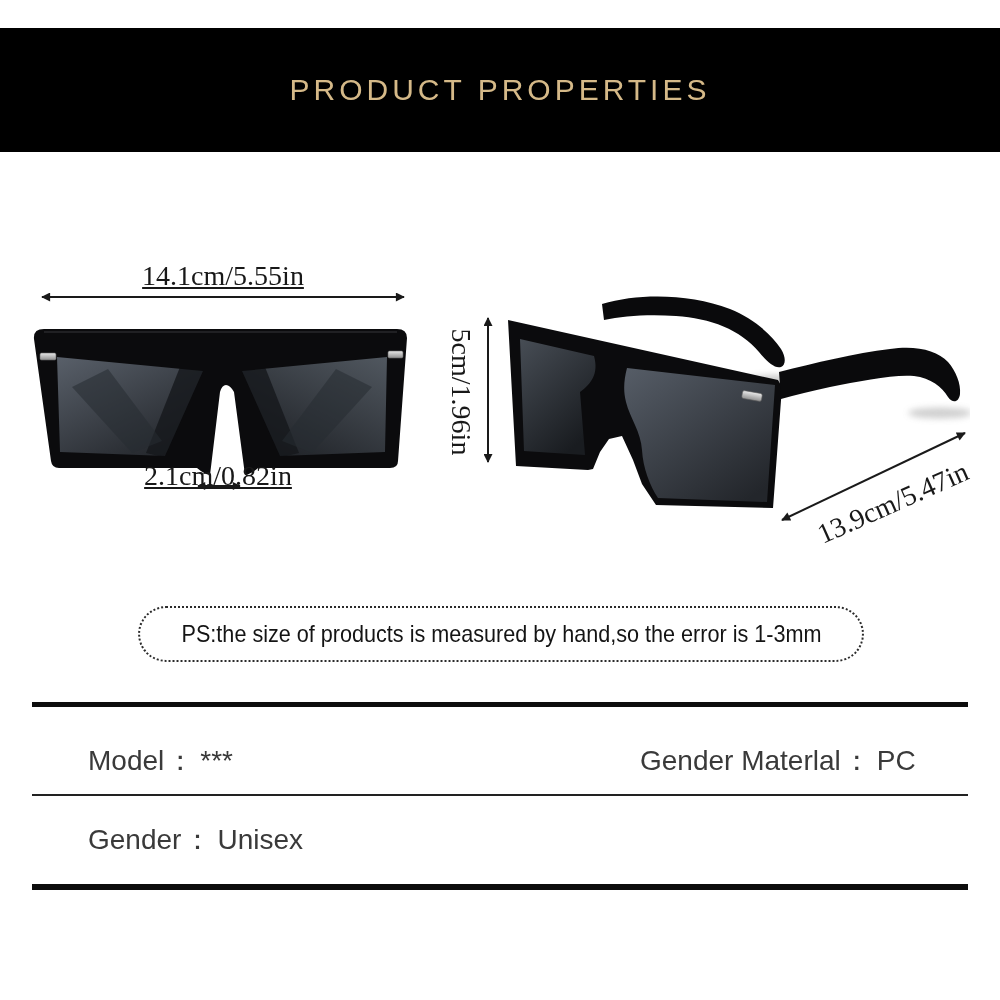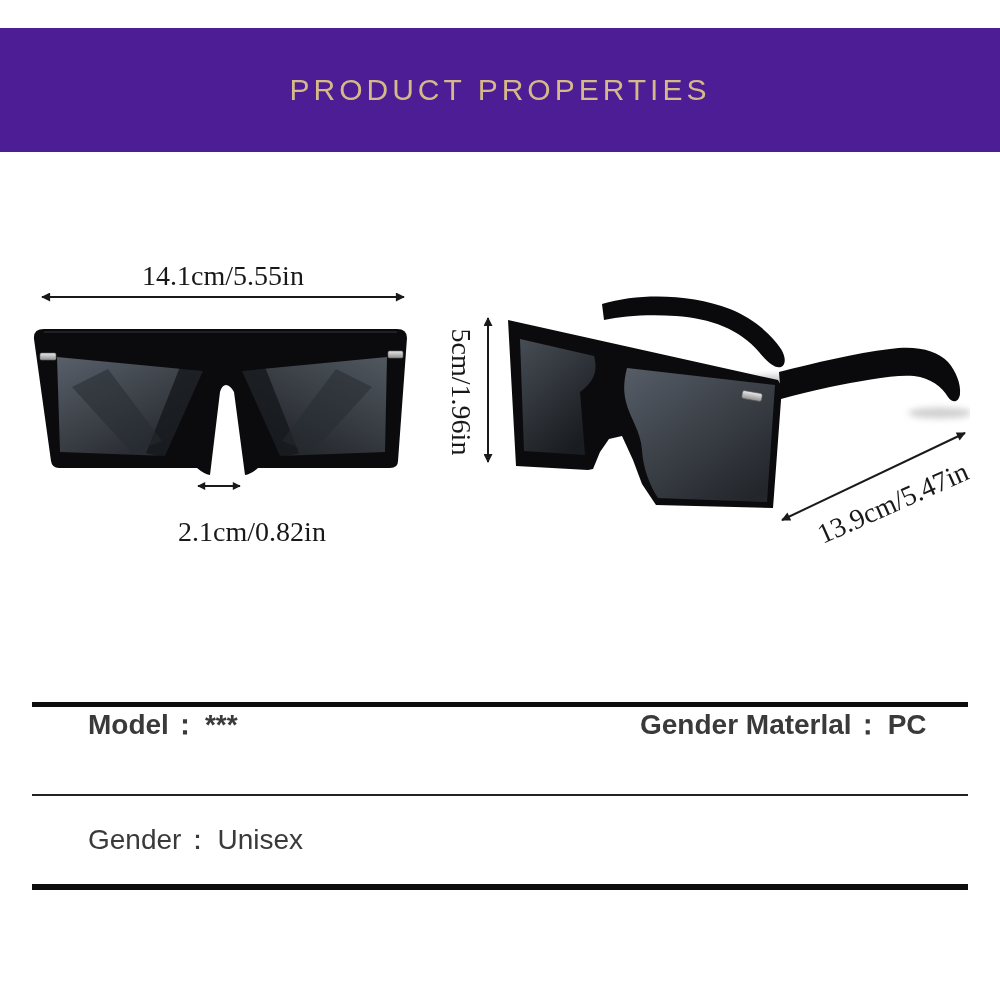--- a/index.html
+++ b/index.html
@@ -2,26 +2,26 @@
 <html><head>
 <meta charset="utf-8">
 <style>
   html,body{margin:0;padding:0;background:#ffffff;}
   #canvas{
     position:relative;width:1000px;height:1000px;background:#ffffff;
     overflow:hidden;font-family:"Liberation Sans",sans-serif;
   }
   .abs{position:absolute;}
   
-  .header-band{left:0;top:28px;width:1000px;height:124px;background:#4c1d95;
+  .header-band{left:0;top:28px;width:1000px;height:124px;background:#000000;
     display:flex;align-items:center;justify-content:center;}
   .title{color:#d5b988;font-size:30px;font-weight:500;letter-spacing:4px;white-space:nowrap;}
   
   .measure{font-family:"Liberation Serif",serif;color:#181818;font-size:28px;white-space:nowrap;}
-  .center{transform:translate(-50%,-50%);}
+  .center{transform:translate(-50%,-50%);text-decoration:underline;}
   
   .note-pill{left:138px;top:606px;width:722px;height:52px;border:2px dotted #2b2b2b;
     border-radius:32px;display:flex;align-items:center;justify-content:center;}
   .note-text{font-size:24px;color:#141414;white-space:nowrap;transform:scaleX(.9);}
   
   .rule{background:#0d0d0d;}
   .spec-row{left:32px;width:936px;display:flex;align-items:center;}
   .spec-cell{position:absolute;font-size:28px;color:#3a3a3a;white-space:nowrap;}
   .spec-colon{margin:0 6px 0 2px;}
 </style>
@@ -81,21 +81,21 @@
   </svg>
 
   <svg class="abs" style="left:189px;top:479px;" width="60" height="14" viewBox="0 0 60 14">
     <defs>
         <marker id="m2" viewBox="0 0 10 10" refX="9" refY="5" markerWidth="10" markerHeight="8" markerUnits="userSpaceOnUse" orient="auto-start-reverse">
           <path d="M0,0 L10,5 L0,10 Z" fill="#1a1a1a"></path>
         </marker>
       </defs>
     <line x1="9" y1="7" x2="51" y2="7" stroke="#1a1a1a" stroke-width="2" marker-start="url(#m2)" marker-end="url(#m2)"></line>
   </svg>
-  <div class="abs measure center" style="left:218px;top:532px;margin-left:34px;">2.1cm/0.82in</div>
+  <div class="abs measure center" style="left:218px;top:476px;">2.1cm/0.82in</div>
 
   <svg class="abs" style="left:490px;top:292px;" width="480" height="240" viewBox="0 0 480 240">
     <defs>
       <linearGradient id="sgF" x1="0" y1="0" x2="0.6" y2="1">
         <stop offset="0" stop-color="#474d55"></stop>
           <stop offset="1" stop-color="#191c20"></stop>
       </linearGradient>
       <linearGradient id="sgN" x1="0" y1="0" x2="0.8" y2="1">
         <stop offset="0" stop-color="#565d67"></stop>
           <stop offset="1" stop-color="#23262b"></stop>
@@ -148,24 +148,27 @@
   <svg class="abs" style="left:773px;top:424px;" width="200" height="104" viewBox="0 0 200 104">
     <defs>
         <marker id="m4" viewBox="0 0 10 10" refX="9" refY="5" markerWidth="11" markerHeight="9" markerUnits="userSpaceOnUse" orient="auto-start-reverse">
           <path d="M0,0 L10,5 L0,10 Z" fill="#1a1a1a"></path>
         </marker>
       </defs>
     <line x1="9" y1="96" x2="192" y2="9" stroke="#1a1a1a" stroke-width="2" marker-start="url(#m4)" marker-end="url(#m4)"></line>
   </svg>
   <div class="abs measure" style="left:893px;top:503px;transform:translate(-50%,-50%) rotate(-24deg);">13.9cm/5.47in</div>
 
+  <div class="abs note-pill">
+    <div class="note-text">PS:the size of products is measured by hand,so the error is 1-3mm</div>
+  </div>
 
   <div class="abs rule" style="left:32px;top:702px;width:936px;height:5px;"></div>
 
-  <div class="abs spec-row" style="top:686px;height:77px;font-weight:bold;">
+  <div class="abs spec-row" style="top:722px;height:77px;">
     <div class="spec-cell" style="left:56px;">
       <span>Model</span><span class="spec-colon">：</span><span>***</span>
     </div>
     <div class="spec-cell" style="left:608px;">
       <span>Gender Materlal</span><span class="spec-colon">：</span><span>PC</span>
     </div>
   </div>
 
   <div class="abs rule" style="left:32px;top:794px;width:936px;height:2px;background:#222;"></div>
 

